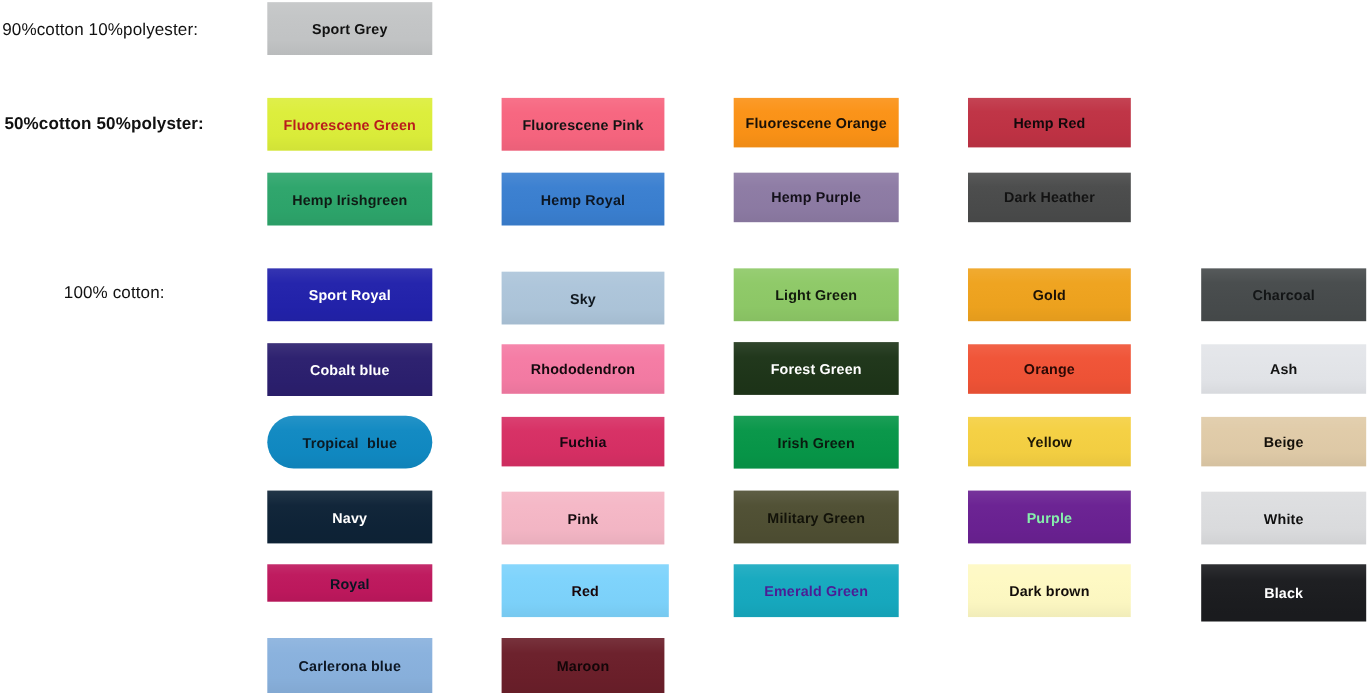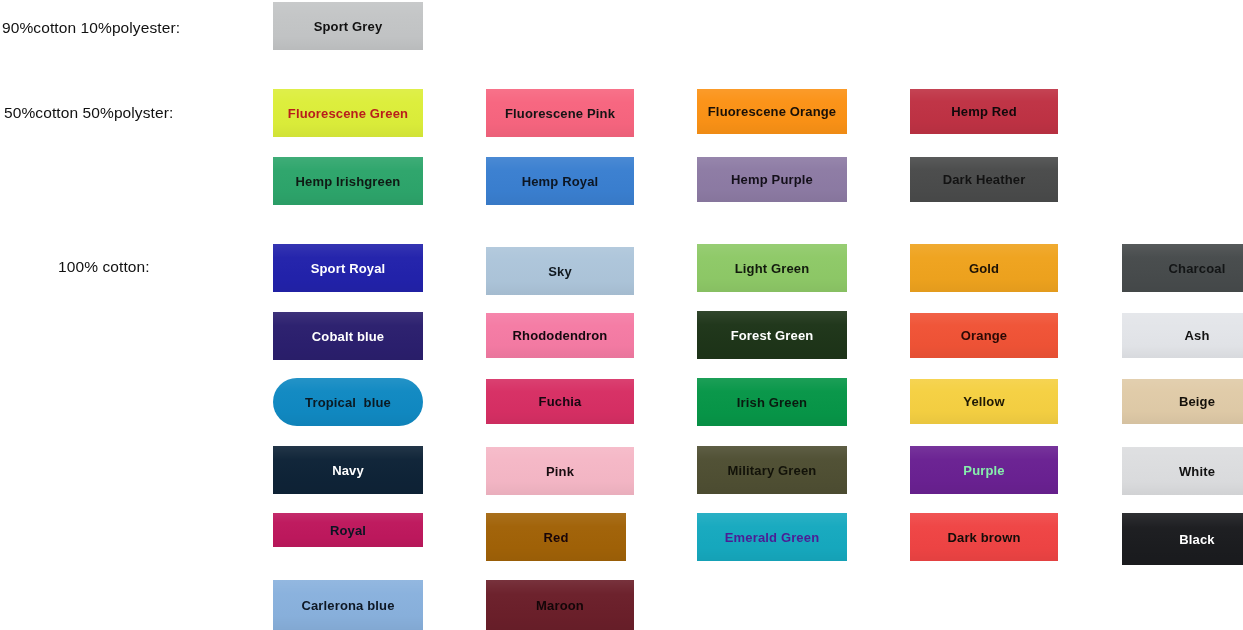--- a/index.html
+++ b/index.html
@@ -36,21 +36,20 @@
     position: absolute;
     display: flex;
     align-items: center;
     justify-content: center;
     font-size: 13px;
     font-weight: 700;
     letter-spacing: 0.15px;
     white-space: pre;
     overflow: hidden;
     box-sizing: border-box;
-    margin-left: 30px;
   }
   .swatch > span {
     display: block;
     line-height: 1;
     text-align: center;
     padding: 0 3px;
   }
   
   .swatch::after {
     content: "";
@@ -64,21 +63,21 @@
     pointer-events: none;
   }
   .swatch > span { position: relative; z-index: 2; }
 </style>
 </head>
 <body>
 
 <div id="chart-root" style="background: rgb(255, 255, 255);">
     <div class="group-label" style="left: 2px; top: 20px;">90%cotton 10%polyester:</div>
     <div class="swatch" style="left: 243px; top: 2px; width: 150px; height: 48px; background: rgb(195, 197, 198); color: rgb(17, 17, 17);"><span>Sport Grey</span></div>
-    <div class="group-label" style="left: 4px; top: 105px;">50%cotton 50%polyster:</div>
+    <div class="group-label" style="left: 4px; top: 105px; font-weight: bold;">50%cotton 50%polyster:</div>
     <div class="swatch" style="left: 243px; top: 89px; width: 150px; height: 48px; background: rgb(220, 238, 58); color: #b91c1c;"><span>Fluorescene Green</span></div>
     <div class="swatch" style="left: 456px; top: 89px; width: 148px; height: 48px; background: rgb(247, 101, 127); color: rgb(20, 20, 20);"><span>Fluorescene Pink</span></div>
     <div class="swatch" style="left: 667px; top: 89px; width: 150px; height: 45px; background: rgb(251, 146, 22); color: rgb(24, 16, 8);"><span>Fluorescene Orange</span></div>
     <div class="swatch" style="left: 880px; top: 89px; width: 148px; height: 45px; background: rgb(191, 50, 68); color: rgb(18, 9, 11);"><span>Hemp Red</span></div>
     <div class="swatch" style="left: 243px; top: 157px; width: 150px; height: 48px; background: rgb(45, 165, 107); color: rgb(15, 26, 20);"><span>Hemp Irishgreen</span></div>
     <div class="swatch" style="left: 667px; top: 157px; width: 150px; height: 45px; background: rgb(141, 123, 164); color: rgb(20, 16, 26);"><span>Hemp Purple</span></div>
     <div class="swatch" style="left: 456px; top: 157px; width: 148px; height: 48px; background: rgb(58, 127, 208); color: rgb(12, 22, 35);"><span>Hemp Royal</span></div>
     <div class="swatch" style="left: 880px; top: 157px; width: 148px; height: 45px; background: rgb(74, 75, 75); color: rgb(19, 19, 19);"><span>Dark Heather</span></div>
     <div class="group-label" style="left: 58px; top: 259px;">100% cotton:</div>
     <div class="swatch" style="left: 243px; top: 244px; width: 150px; height: 48px; background: rgb(34, 34, 171); color: rgb(255, 255, 255);"><span>Sport Royal</span></div>
@@ -95,19 +94,19 @@
     <div class="swatch" style="left: 456px; top: 379px; width: 148px; height: 45px; background: rgb(215, 47, 100); color: rgb(22, 7, 16);"><span>Fuchia</span></div>
     <div class="swatch" style="left: 667px; top: 378px; width: 150px; height: 48px; background: rgb(7, 150, 72); color: rgb(10, 26, 15);"><span>Irish Green</span></div>
     <div class="swatch" style="left: 880px; top: 379px; width: 148px; height: 45px; background: rgb(245, 208, 66); color: rgb(30, 24, 5);"><span>Yellow</span></div>
     <div class="swatch" style="left: 1092px; top: 379px; width: 150px; height: 45px; background: rgb(224, 203, 168); color: rgb(20, 16, 10);"><span>Beige</span></div>
     <div class="swatch" style="left: 243px; top: 446px; width: 150px; height: 48px; background: rgb(14, 35, 55); color: rgb(255, 255, 255);"><span>Navy</span></div>
     <div class="swatch" style="left: 456px; top: 447px; width: 148px; height: 48px; background: rgb(245, 183, 198); color: rgb(23, 12, 16);"><span>Pink</span></div>
     <div class="swatch" style="left: 667px; top: 446px; width: 150px; height: 48px; background: rgb(79, 79, 51); color: rgb(18, 18, 9);"><span>Military Green</span></div>
     <div class="swatch" style="left: 880px; top: 446px; width: 148px; height: 48px; background: rgb(106, 33, 146); color: #86efac;"><span>Purple</span></div>
     <div class="swatch" style="left: 1092px; top: 447px; width: 150px; height: 48px; background: rgb(220, 221, 223); color: rgb(17, 17, 17);"><span>White</span></div>
     <div class="swatch" style="left: 243px; top: 513px; width: 150px; height: 34px; background: #be185d; color: rgb(10, 21, 35);"><span>Royal</span></div>
-    <div class="swatch" style="left: 456px; top: 513px; width: 140px; height: 48px; background: #a16207; color: rgb(24, 5, 9);"><span>Red</span></div>
+    <div class="swatch" style="left: 456px; top: 513px; width: 152px; height: 48px; background: #7dd3fc; color: rgb(24, 5, 9);"><span>Red</span></div>
     <div class="swatch" style="left: 667px; top: 513px; width: 150px; height: 48px; background: rgb(22, 169, 191); color: #4c1d95;"><span>Emerald Green</span></div>
-    <div class="swatch" style="left: 880px; top: 513px; width: 148px; height: 48px; background: #ef4444; color: rgb(18, 13, 9);"><span>Dark brown</span></div>
+    <div class="swatch" style="left: 880px; top: 513px; width: 148px; height: 48px; background: #fef9c3; color: rgb(18, 13, 9);"><span>Dark brown</span></div>
     <div class="swatch" style="left: 1092px; top: 513px; width: 150px; height: 52px; background: rgb(27, 28, 31); color: rgb(255, 255, 255);"><span>Black</span></div>
     <div class="swatch" style="left: 243px; top: 580px; width: 150px; height: 50px; background: rgb(137, 177, 221); color: rgb(13, 23, 36);"><span>Carlerona blue</span></div>
     <div class="swatch" style="left: 456px; top: 580px; width: 148px; height: 50px; background: rgb(107, 31, 42); color: rgb(19, 6, 8);"><span>Maroon</span></div>
   </div>
 
 </body></html>

